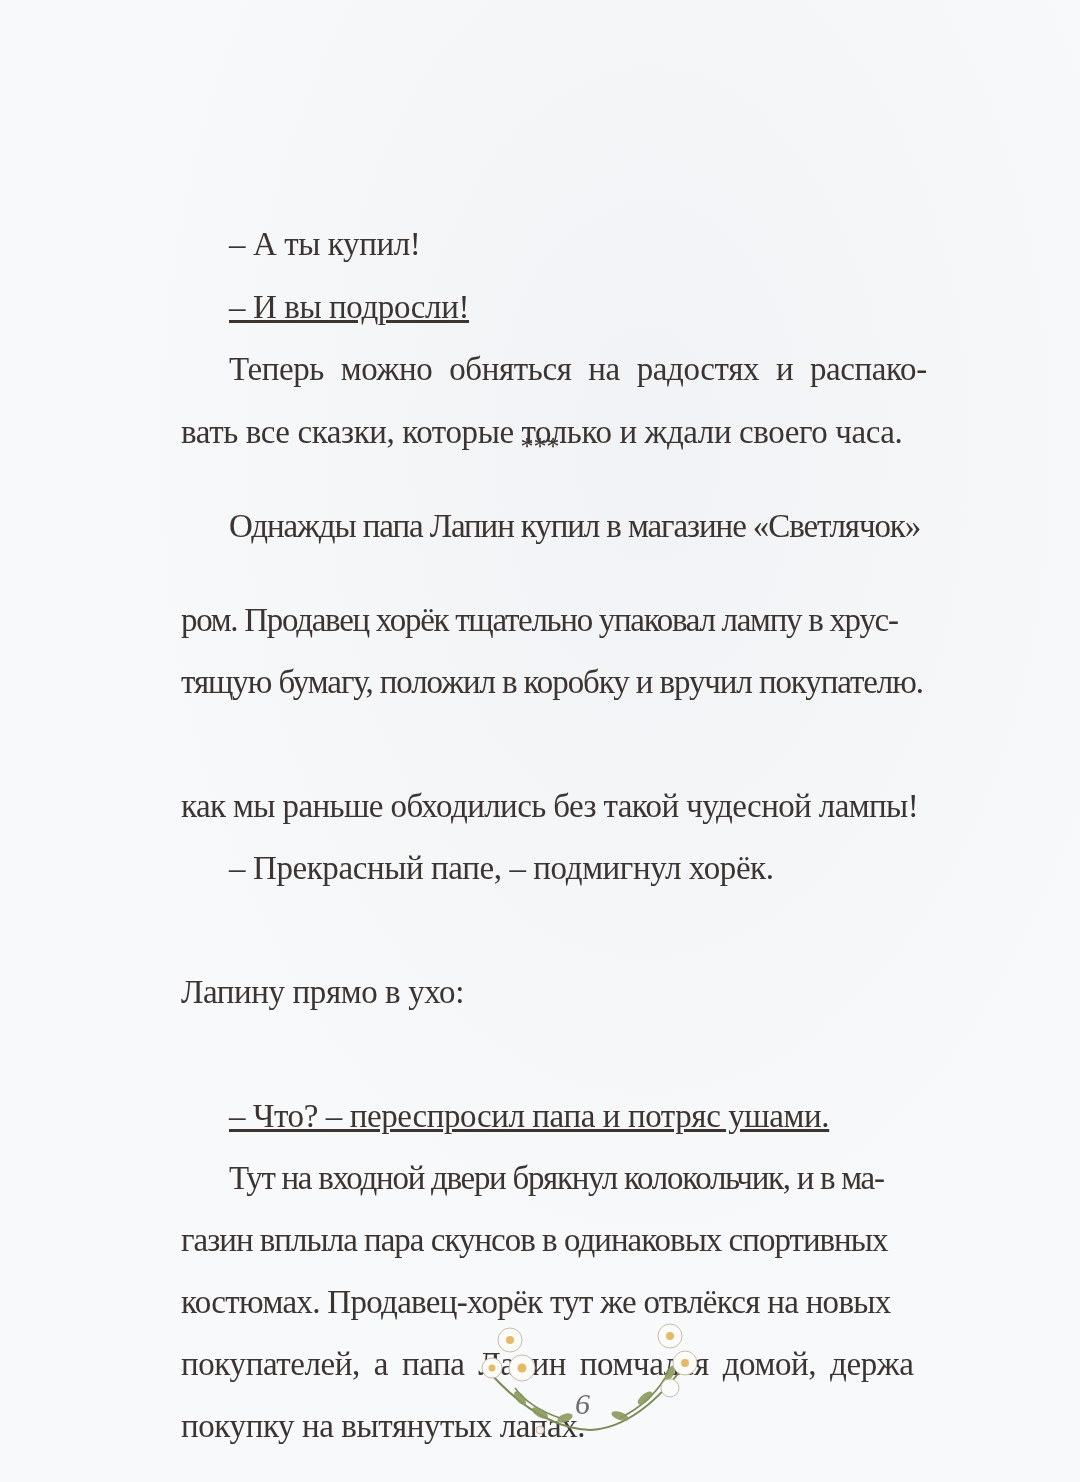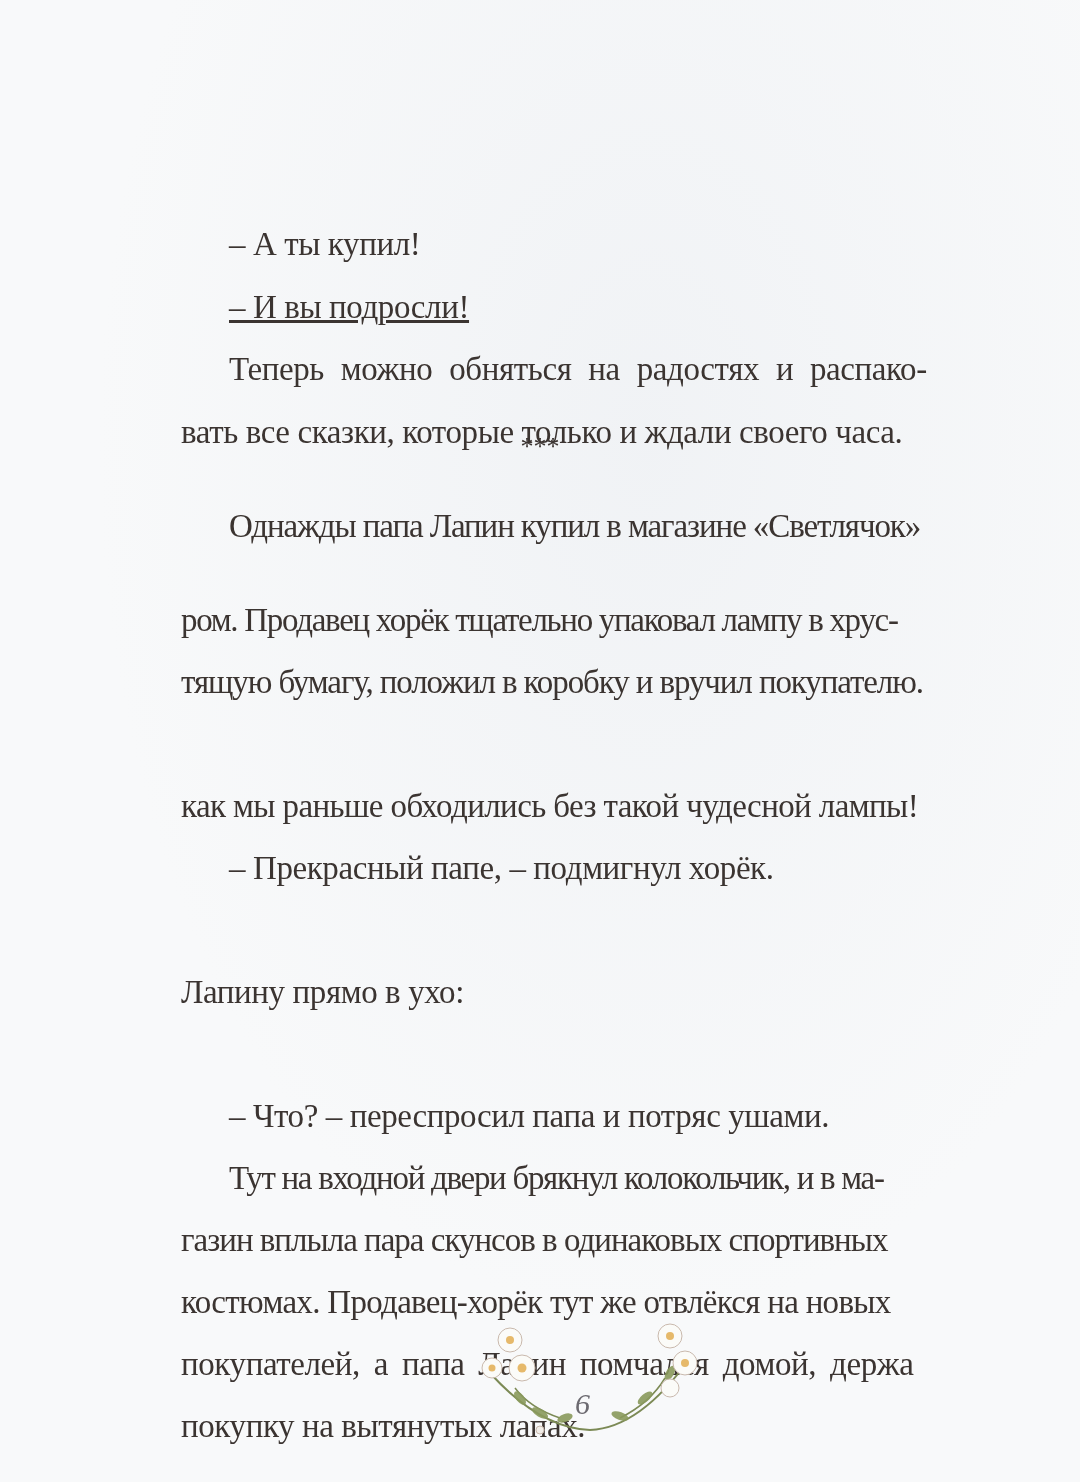--- a/index.html
+++ b/index.html
@@ -35,21 +35,21 @@
   <div class="line" style="left:181px;top:412px;">вать все сказки, которые только и ждали своего часа.</div>
 
   <div class="stars">***</div>
 
   <div class="line" style="left:229px;top:476px;letter-spacing:-1.1px;margin-top:30px;">Однажды папа Лапин купил в магазине «Светлячок»</div>
   <div class="line" style="left:181px;top:600px;letter-spacing:-1.3px;">ром. Продавец хорёк тщательно упаковал лампу в хрус-</div>
   <div class="line" style="left:181px;top:662px;letter-spacing:-1.1px;">тящую бумагу, положил в коробку и вручил покупателю.</div>
   <div class="line" style="left:181px;top:786px;letter-spacing:-0.6px;">как мы раньше обходились без такой чудесной лампы!</div>
   <div class="line" style="left:229px;top:848px;">– Прекрасный папе, – подмигнул хорёк.</div>
   <div class="line" style="left:181px;top:972px;">Лапину прямо в ухо:</div>
-  <div class="line" style="left:229px;top:1096px;">– Что? – переспросил папа и потряс ушами.</div>
+  <div class="line" style="left:229px;top:1096px;text-decoration:underline;">– Что? – переспросил папа и потряс ушами.</div>
   <div class="line" style="left:229px;top:1158px;letter-spacing:-1.3px;">Тут на входной двери брякнул колокольчик, и в ма-</div>
   <div class="line" style="left:181px;top:1220px;letter-spacing:-1.0px;">газин вплыла пара скунсов в одинаковых спортивных</div>
   <div class="line" style="left:181px;top:1282px;letter-spacing:-0.7px;">костюмах. Продавец-хорёк тут же отвлёкся на новых</div>
   <div class="line" style="left:181px;top:1344px;word-spacing:6px;">покупателей, а папа Лапин помчался домой, держа</div>
   <div class="line" style="left:181px;top:1406px;">покупку на вытянутых лапах.</div>
 
   <svg class="ornament" viewBox="0 0 240 120">
     <path d="M20 55 Q70 110 120 112 Q170 110 220 40" stroke="#7c8a55" stroke-width="2" fill="none"></path>
     <path d="M45 70 Q60 90 90 100" stroke="#7c8a55" stroke-width="1.5" fill="none"></path>
     <path d="M195 60 Q180 85 150 100" stroke="#7c8a55" stroke-width="1.5" fill="none"></path>

